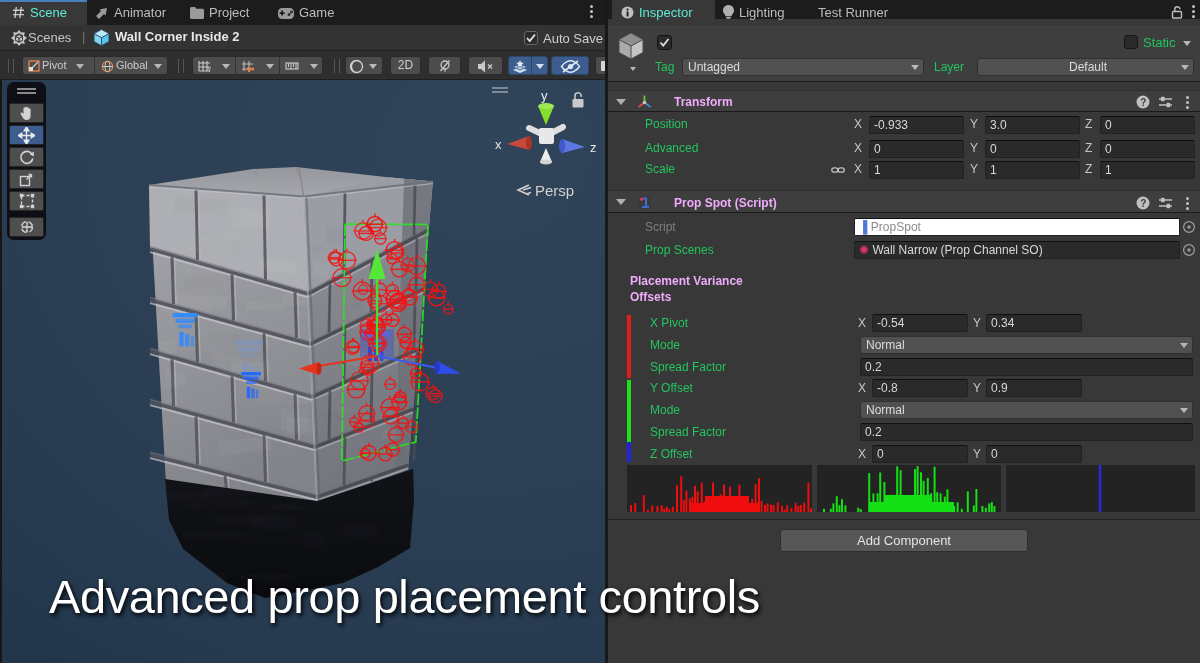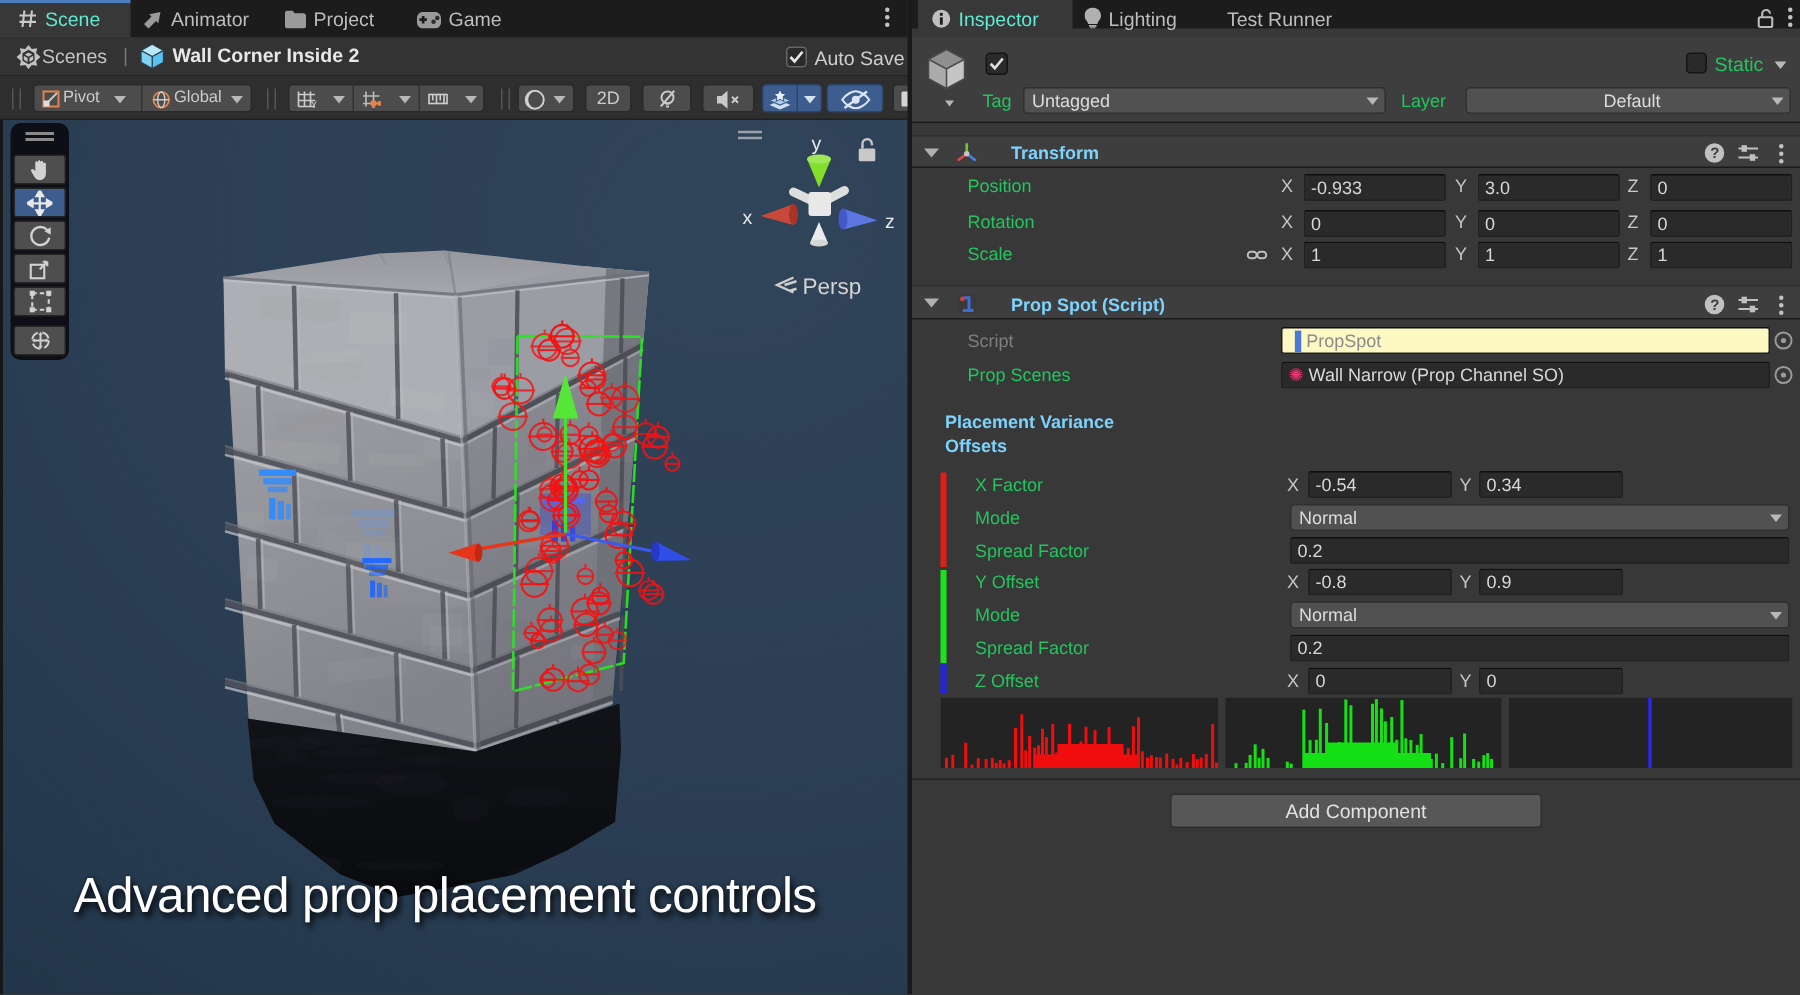--- a/index.html
+++ b/index.html
@@ -29,31 +29,31 @@
 #tools { position:absolute; left:7px; top:2px; width:39px; height:158px; background:#0e0e16; border-radius:7px; padding-top:2px;}
 #tools .grip { margin:4px auto 9px; width:19px; height:6px; border-top:2px solid #8a8a8a; border-bottom:2px solid #8a8a8a; }
 #tools .tb { margin:0 auto; width:35px; height:20px; background:#4e4e4e; border:1px solid #242424; border-radius:2px; display:flex; align-items:center; justify-content:center; }
 #tools .tb.sel { background:#3c5d8d; }
 #tools .tb + .tb { margin-top:2px; }
 #tools .tb.gap { margin-top:6px; }
 
 .ins-tabbar { position:absolute; left:0; top:0; right:0; height:19px; background:#1c1c1c; }
 .hdr { position:absolute; left:0; right:0; background:#3e3e3e; border-bottom:1px solid #1a1a1a; }
 .lbl { position:absolute; color:#22c55e; font-size:12px; }
-.lblb { position:absolute; color:#7dd3fc; font-size:12px; font-weight:bold; }
+.lblb { position:absolute; color:#f0abfc; font-size:12px; font-weight:bold; }
 .fld { position:absolute; height:18px; background:#2a2a2a; border:1px solid #212121; border-top-color:#0f0f0f; border-radius:2px; color:#d8d8d8; font-size:12px; line-height:16px; padding-left:4px; overflow:hidden; white-space:nowrap;}
 .drop { position:absolute; height:18px; background:#515151; border:1px solid #303030; border-radius:3px; color:#dcdcdc; font-size:12px; line-height:16px; padding-left:5px; overflow:hidden; white-space:nowrap;}
 .drop .caret, .fld .caret { position:absolute; right:4px; top:6px; }
 .axl { color:#c7c7c7; font-size:12px; position:absolute; }
 .kebab { position:absolute; width:3px; height:13px; top:0; }
 .kebab i { display:block; width:3px; height:3px; border-radius:50%; background:#c2c2c2; margin-bottom:2px; }
 .cbar { position:absolute; left:19px; width:4px; }
 .picker { position:absolute; width:14px; height:14px; border-radius:2px; color:#bbb; }
 
-#caption { position:absolute; left:49px; top:573px; color:#ffffff; font-size:33px; line-height:47px;
+#caption { position:absolute; left:49px; top:573px; color:#ffffff; font-size:47px; line-height:47px;
   letter-spacing:-0.4px; text-shadow:2px 3px 4px rgba(0,0,0,0.85), 0 0 3px rgba(0,0,0,0.4); z-index:50; }
 </style></head><body>
 <div id="root">
 <div id="lpanel">
       <div class="tabbar">
         <div class="tab active" style="left:0;width:87px;"><div class="tabblue"></div><span style="margin-left:12px;"><svg class="ticon" width="13" height="13" viewBox="0 0 13 13">
               <g stroke="#c8c8c8" stroke-width="1.4">
                 <path d="M4.3 1 L3 12 M9.3 1 L8 12 M1 4.3 L12 4.3 M1 8.6 L12 8.6"></path>
               </g>
             </svg></span>Scene</div>
@@ -955,21 +955,21 @@
           <i></i>
         </div>
       </div>
       <span class="lbl" style="left:37px;top:117px;">Position</span>
       <span class="axl" style="left:246px;top:117px;">X</span>
       <div class="fld" style="left:261px;top:116px;width:95px;">-0.933</div>
       <span class="axl" style="left:362px;top:117px;">Y</span>
       <div class="fld" style="left:377px;top:116px;width:95px;">3.0</div>
       <span class="axl" style="left:477px;top:117px;">Z</span>
       <div class="fld" style="left:492px;top:116px;width:95px;">0</div>
-      <span class="lbl" style="left:37px;top:141px;">Rotation</span>
+      <span class="lbl" style="left:37px;top:141px;">Advanced</span>
       <span class="axl" style="left:246px;top:141px;">X</span>
       <div class="fld" style="left:261px;top:140px;width:95px;">0</div>
       <span class="axl" style="left:362px;top:141px;">Y</span>
       <div class="fld" style="left:377px;top:140px;width:95px;">0</div>
       <span class="axl" style="left:477px;top:141px;">Z</span>
       <div class="fld" style="left:492px;top:140px;width:95px;">0</div>
       <span class="lbl" style="left:37px;top:162px;">Scale</span>
       <svg class="abs" style="left:223px;top:165px;" width="14" height="10" viewBox="0 0 14 10">
         <g stroke="#c0c0c0" stroke-width="1.3" fill="none">
           <rect x="0.8" y="2.8" width="6" height="4.4" rx="2.2"></rect>
@@ -1001,35 +1001,35 @@
           <rect x="3" y="1.8" width="3.6" height="4.4" fill="#c0c0c0"></rect>
           <rect x="8.5" y="7.8" width="3.6" height="4.4" fill="#c0c0c0"></rect>
         </svg>
         <div class="kebab" style="left:578px;top:6px;">
           <i></i>
           <i></i>
           <i></i>
         </div>
       </div>
       <span class="lbl" style="left:37px;top:220px;color:#7f7f7f;">Script</span>
-      <div class="fld" style="left:246px;top:218px;width:326px;color:#8b8b8b;background:#fef9c3;"><span style="color:#4a79d6;font-weight:bold;">▐</span> PropSpot</div>
+      <div class="fld" style="left:246px;top:218px;width:326px;color:#8b8b8b;background:#ffffff;"><span style="color:#4a79d6;font-weight:bold;">▐</span> PropSpot</div>
       <svg class="abs picker" style="left:574px;top:220px;" width="13" height="13" viewBox="0 0 13 13">
         <circle cx="6.5" cy="6.5" r="5" fill="none" stroke="#9a9a9a" stroke-width="1.2"></circle>
         <circle cx="6.5" cy="6.5" r="1.6" fill="#9a9a9a"></circle>
       </svg>
       <span class="lbl" style="left:37px;top:243px;">Prop Scenes</span>
       <div class="fld" style="left:246px;top:241px;width:326px;"><span style="color:#e0356a;">✺</span> Wall Narrow (Prop Channel SO)</div>
       <svg class="abs picker" style="left:574px;top:243px;" width="13" height="13" viewBox="0 0 13 13">
         <circle cx="6.5" cy="6.5" r="5" fill="none" stroke="#9a9a9a" stroke-width="1.2"></circle>
         <circle cx="6.5" cy="6.5" r="1.6" fill="#9a9a9a"></circle>
       </svg>
       <span class="lblb" style="left:22px;top:274px;">Placement Variance</span>
       <span class="lblb" style="left:22px;top:290px;">Offsets</span>
       <div class="cbar" style="top:315px;height:63px;background:#e21b1b;"></div>
-      <span class="lbl" style="left:42px;top:316px;">X Factor</span>
+      <span class="lbl" style="left:42px;top:316px;">X Pivot</span>
       <span class="axl" style="left:250px;top:316px;">X</span>
       <div class="fld" style="left:264px;top:314px;width:96px;">-0.54</div>
       <span class="axl" style="left:365px;top:316px;">Y</span>
       <div class="fld" style="left:378px;top:314px;width:96px;">0.34</div>
       <span class="lbl" style="left:42px;top:338px;">Mode</span>
       <div class="drop" style="left:252px;top:336px;width:333px;">Normal<span class="caret"></span></div>
       <span class="lbl" style="left:42px;top:360px;">Spread Factor</span>
       <div class="fld" style="left:252px;top:358px;width:333px;">0.2</div>
       <div class="cbar" style="top:380px;height:63px;background:#1be21b;"></div>
       <span class="lbl" style="left:42px;top:381px;">Y Offset</span>

